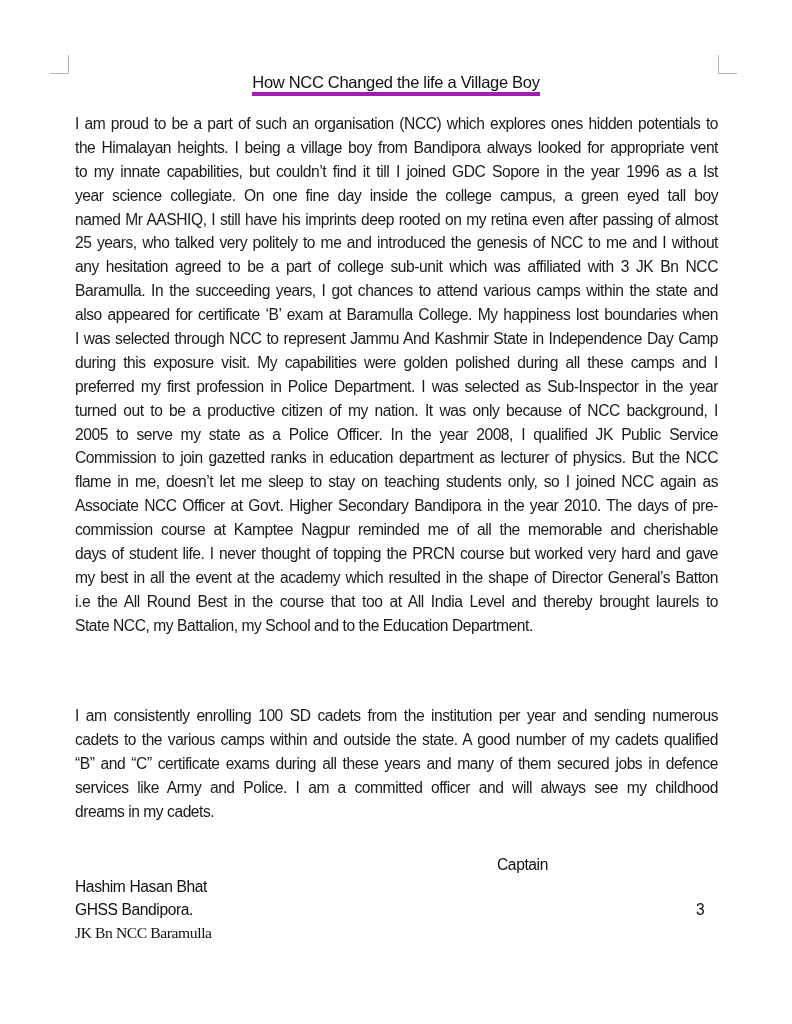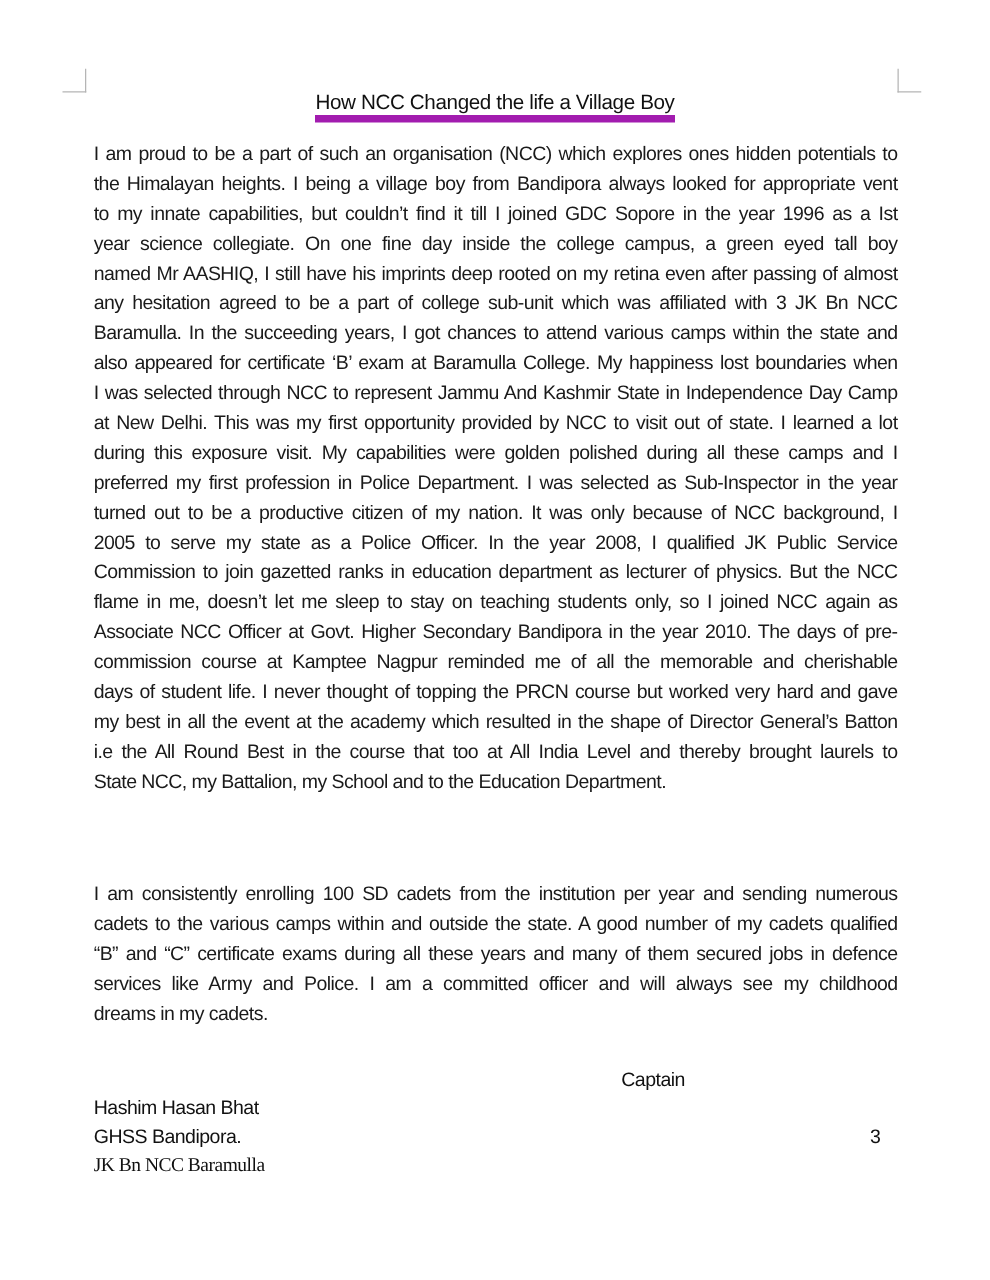--- a/index.html
+++ b/index.html
@@ -43,21 +43,21 @@
       position: absolute;
       left: 0;
       width: 792px;
       top: 73px;
       text-align: center;
       font-size: 16.5px;
       letter-spacing: -0.3px;
       color: #111;
     }
     .title span {
-      border-bottom: 6px solid #a21caf;
+      border-bottom: 4px solid #a21caf;
       padding-bottom: 1px;
     }
     .para {
       position: absolute;
       left: 75px;
       width: 643px;
       font-size: 15.6px;
       letter-spacing: -0.45px;
       word-spacing: 0px;
     }
@@ -97,25 +97,25 @@
 <div class="title">
   <span>How NCC Changed the life a Village Boy</span>
 </div>
 
 <div class="para p1">
     <span class="line">I am proud to be a part of such an organisation (NCC) which explores ones hidden potentials to</span>
     <span class="line">the Himalayan heights. I being a village boy from Bandipora always looked for appropriate vent</span>
     <span class="line">to my innate capabilities, but couldn’t find it till I joined GDC Sopore in the year 1996 as a Ist</span>
     <span class="line">year science collegiate. On one fine day inside the college campus, a green eyed tall boy</span>
     <span class="line">named Mr AASHIQ, I still have his imprints deep rooted on my retina even after passing of almost</span>
+    <span class="line">25 years, who talked very politely to me and introduced the genesis of NCC to me and I without</span>
     <span class="line">any hesitation agreed to be a part of college sub-unit which was affiliated with 3 JK Bn NCC</span>
     <span class="line">Baramulla. In the succeeding years, I got chances to attend various camps within the state and</span>
     <span class="line">also appeared for certificate ‘B’ exam at Baramulla College. My happiness lost boundaries when</span>
     <span class="line">I was selected through NCC to represent Jammu And Kashmir State in Independence Day Camp</span>
-    <span class="line">at New Delhi. This was my first opportunity provided by NCC to visit out of state. I learned a lot</span>
     <span class="line">during this exposure visit. My capabilities were golden polished during all these camps and I</span>
     <span class="line">preferred my first profession in Police Department. I was selected as Sub-Inspector in the year</span>
     <span class="line">turned out to be a productive citizen of my nation. It was only because of NCC background, I</span>
     <span class="line">2005 to serve my state as a Police Officer. In the year 2008, I qualified JK Public Service</span>
     <span class="line">Commission to join gazetted ranks in education department as lecturer of physics. But the NCC</span>
     <span class="line">flame in me, doesn’t let me sleep to stay on teaching students only, so I joined NCC again as</span>
     <span class="line">Associate NCC Officer at Govt. Higher Secondary Bandipora in the year 2010. The days of pre-</span>
     <span class="line">commission course at Kamptee Nagpur reminded me of all the memorable and cherishable</span>
     <span class="line">days of student life. I never thought of topping the PRCN course but worked very hard and gave</span>
     <span class="line">my best in all the event at the academy which resulted in the shape of Director General’s Batton</span>

